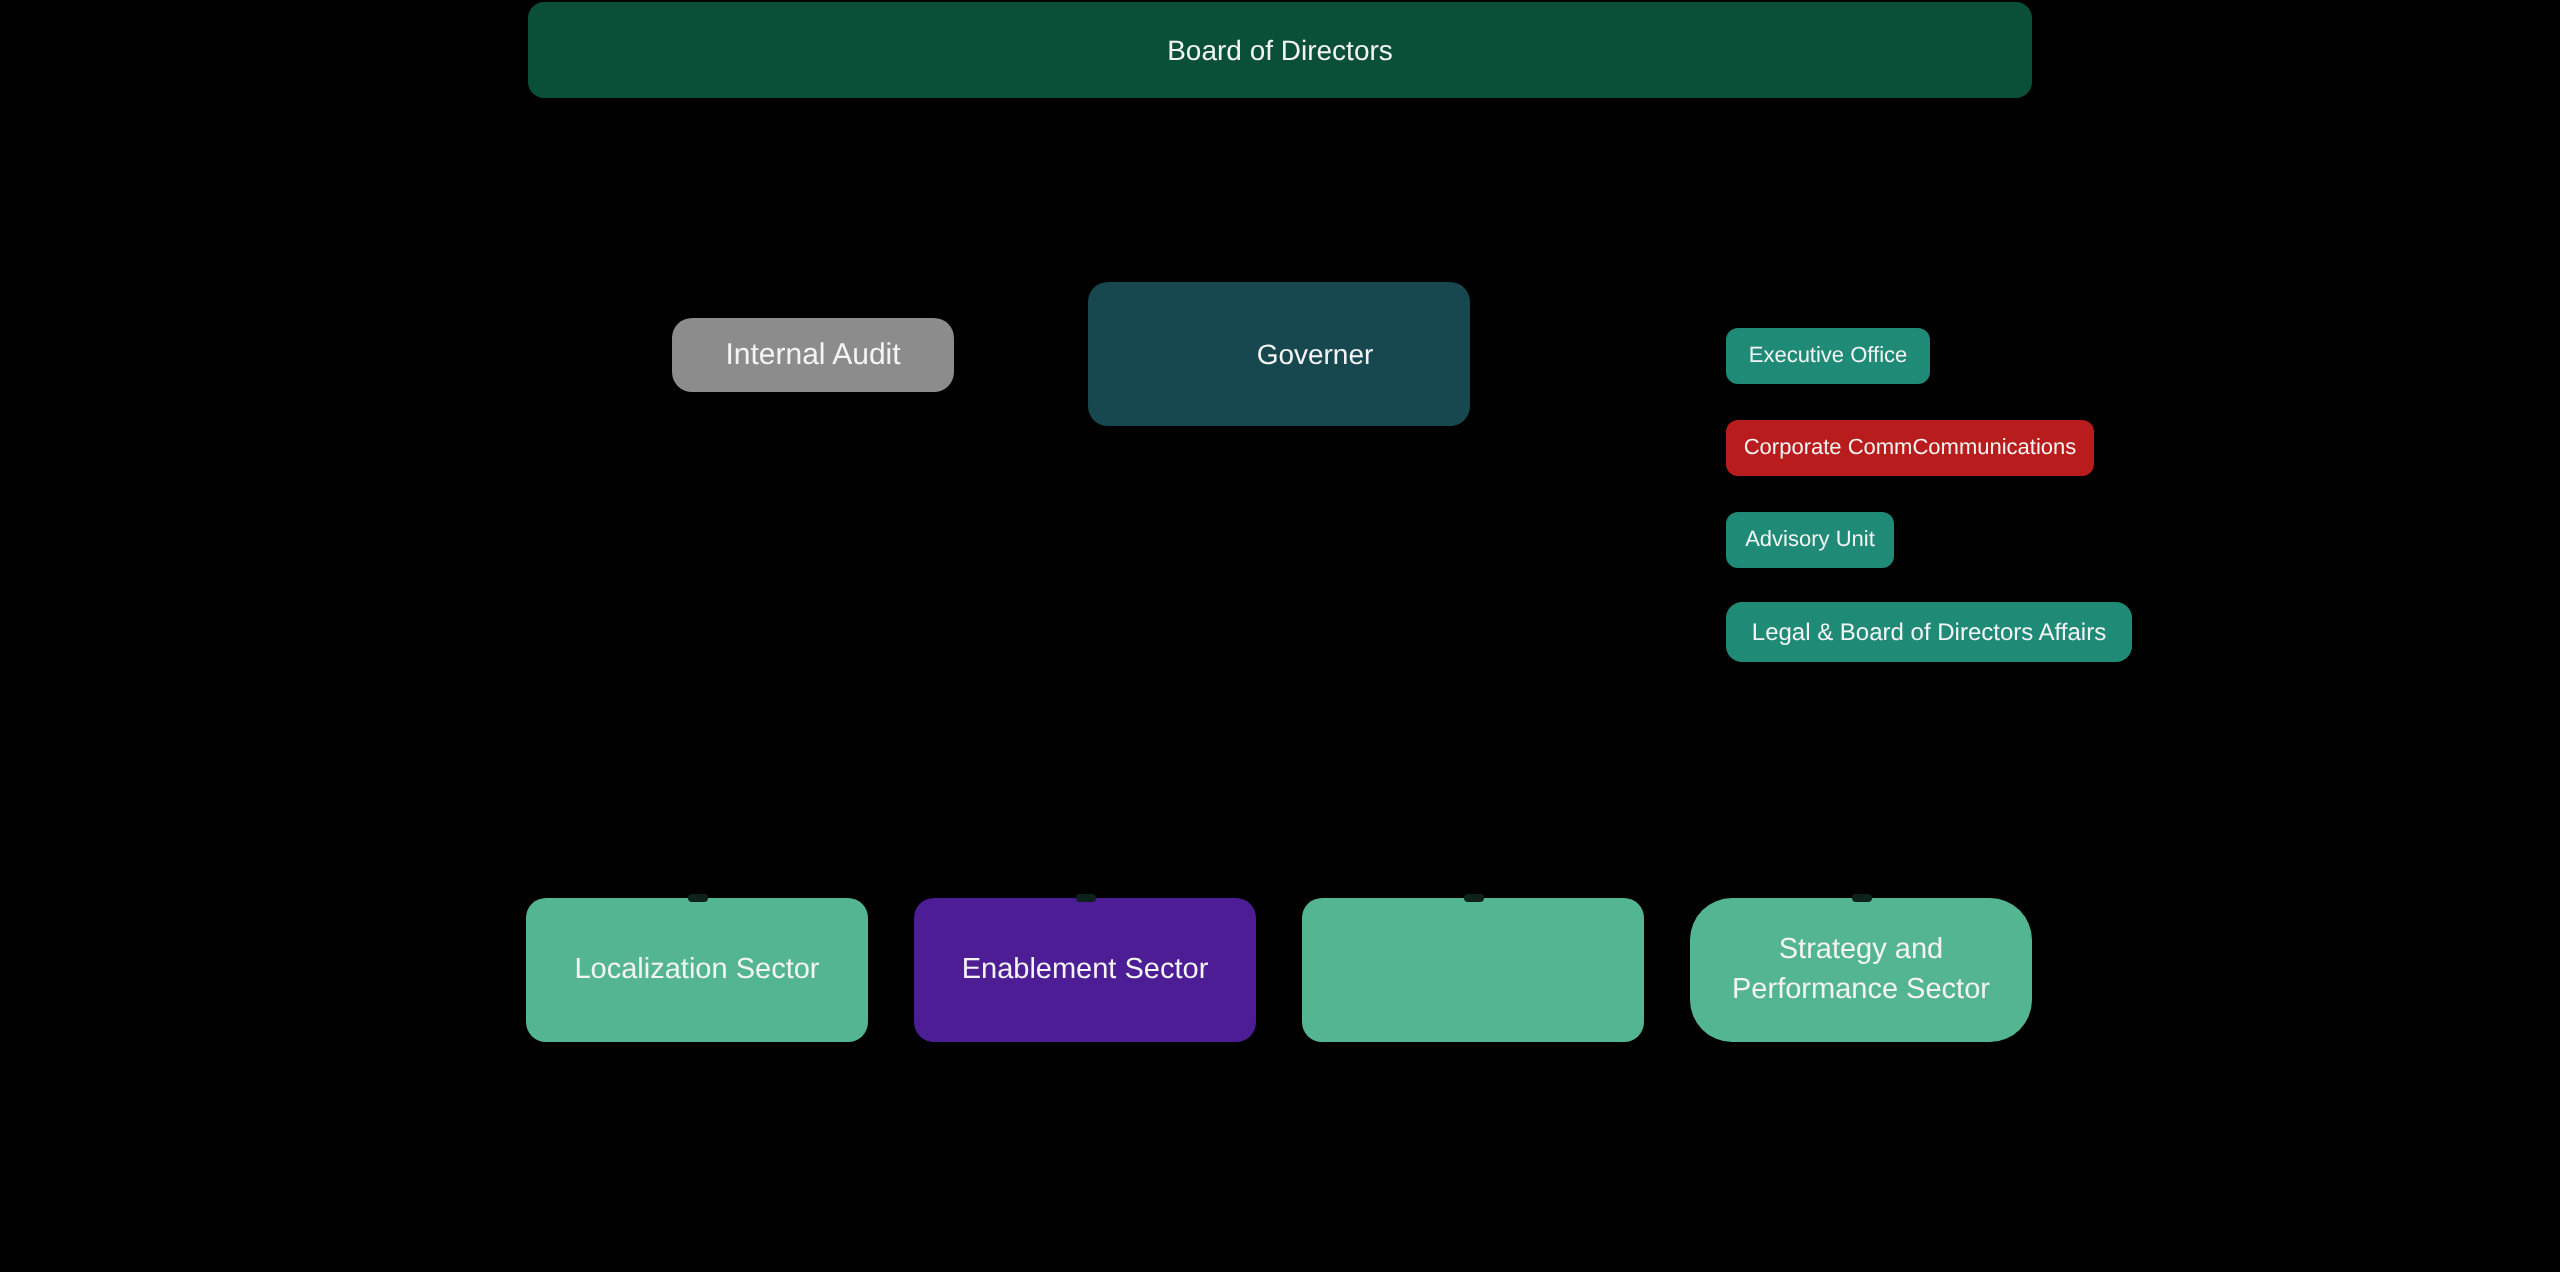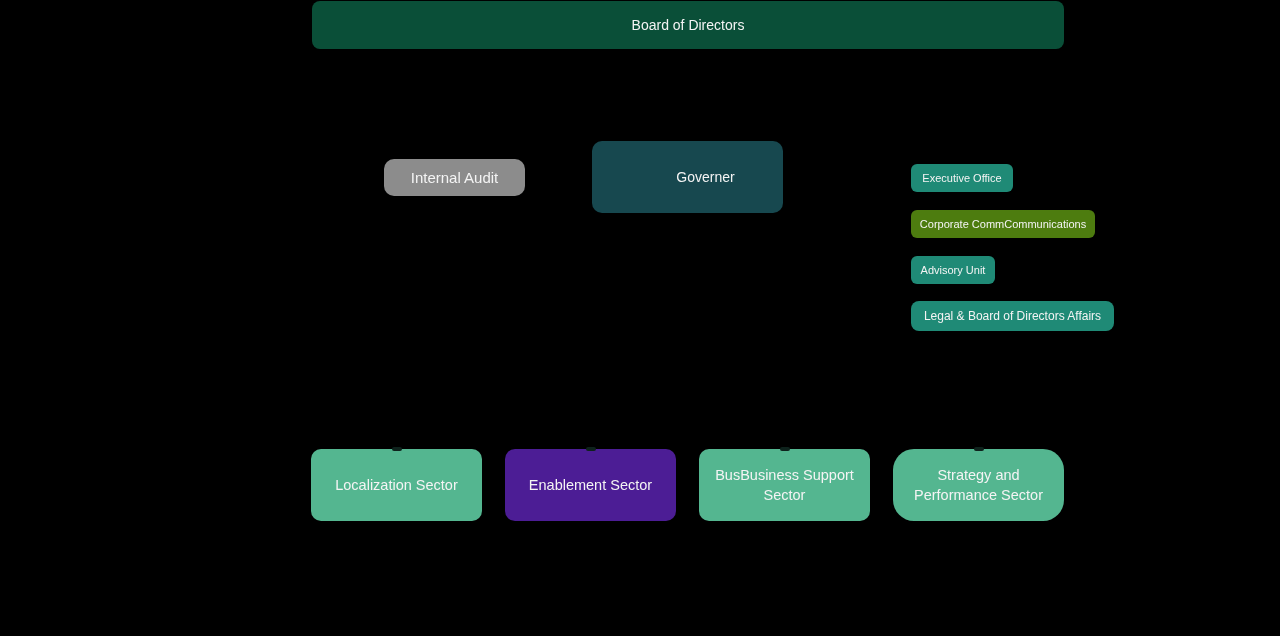--- a/index.html
+++ b/index.html
@@ -17,21 +17,20 @@
   }
   .node {
     position: absolute;
     display: flex;
     align-items: center;
     justify-content: center;
     text-align: center;
     color: #f4f4f4;
     box-sizing: border-box;
     font-weight: 500;
-    margin-left: 48px;
   }
   .node .label { display: block; width: 100%; }
 
   
   .board {
     left: 264px; top: 1px;
     width: 752px; height: 48px;
     border-radius: 8px;
     font-size: 14px;
   }
@@ -99,21 +98,21 @@
   </div>
 
   <div class="node governer" style="background: rgb(23, 72, 79); padding-left: 36px;">
     <span class="label">Governer</span>
   </div>
 
   <div class="node unit unit-0" style="background: rgb(31, 138, 118);">
     <span class="label">Executive Office</span>
   </div>
 
-  <div class="node unit unit-1" style="background: #4d7c0f; justify-content: center;">
+  <div class="node unit unit-1" style="background: #b91c1c; justify-content: center;">
     <span class="label">Corporate CommCommunications</span>
   </div>
 
   <div class="node unit unit-2" style="background: rgb(31, 138, 118);">
     <span class="label">Advisory Unit</span>
   </div>
 
   <div class="node unit unit-3" style="background: rgb(31, 138, 118);">
     <span class="label">Legal &amp; Board of Directors Affairs</span>
   </div>
@@ -123,21 +122,20 @@
     <span class="label">Localization Sector</span>
   </div>
 
   <div class="node sector sector-1" style="background: #4c1d95;">
     <span class="handle"></span>
     <span class="label">Enablement Sector</span>
   </div>
 
   <div class="node sector sector-2" style="background: rgb(84, 182, 144);">
     <span class="handle"></span>
-    <span class="label">BusBusiness Support Sector</span>
   </div>
 
   <div class="node sector sector-3" style="background: rgb(84, 182, 144);">
     <span class="handle"></span>
     <span class="label">Strategy and Performance Sector</span>
   </div>
 
 </div>
 
 </body></html>

